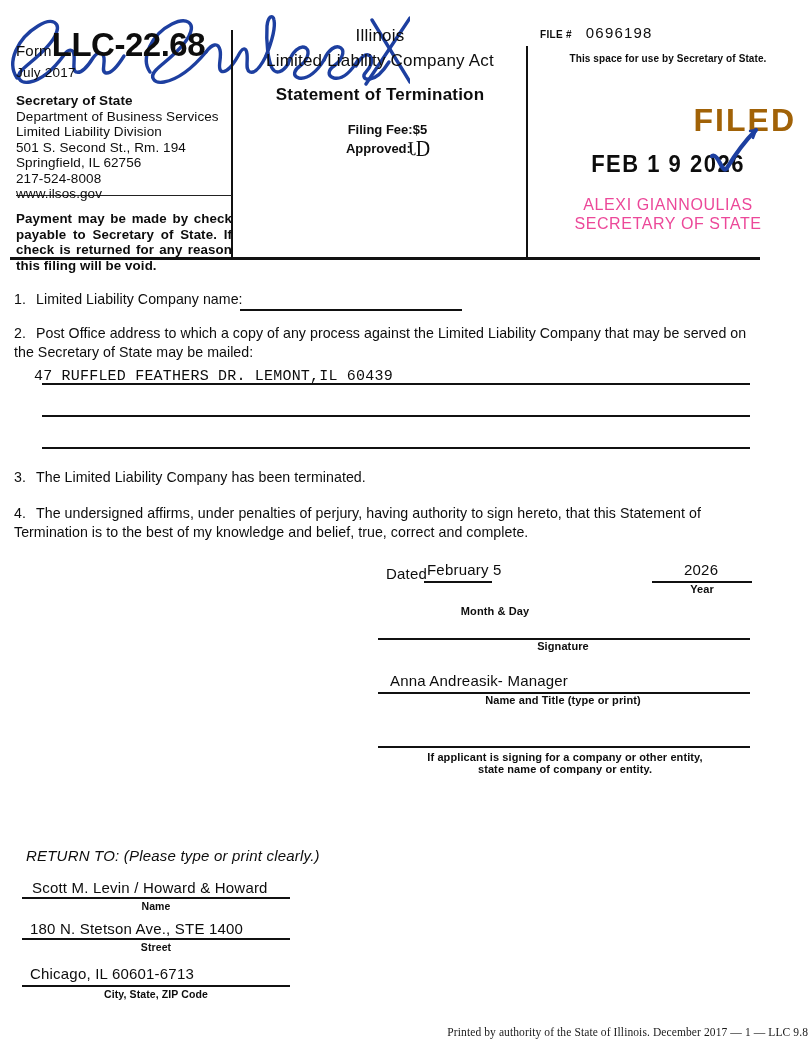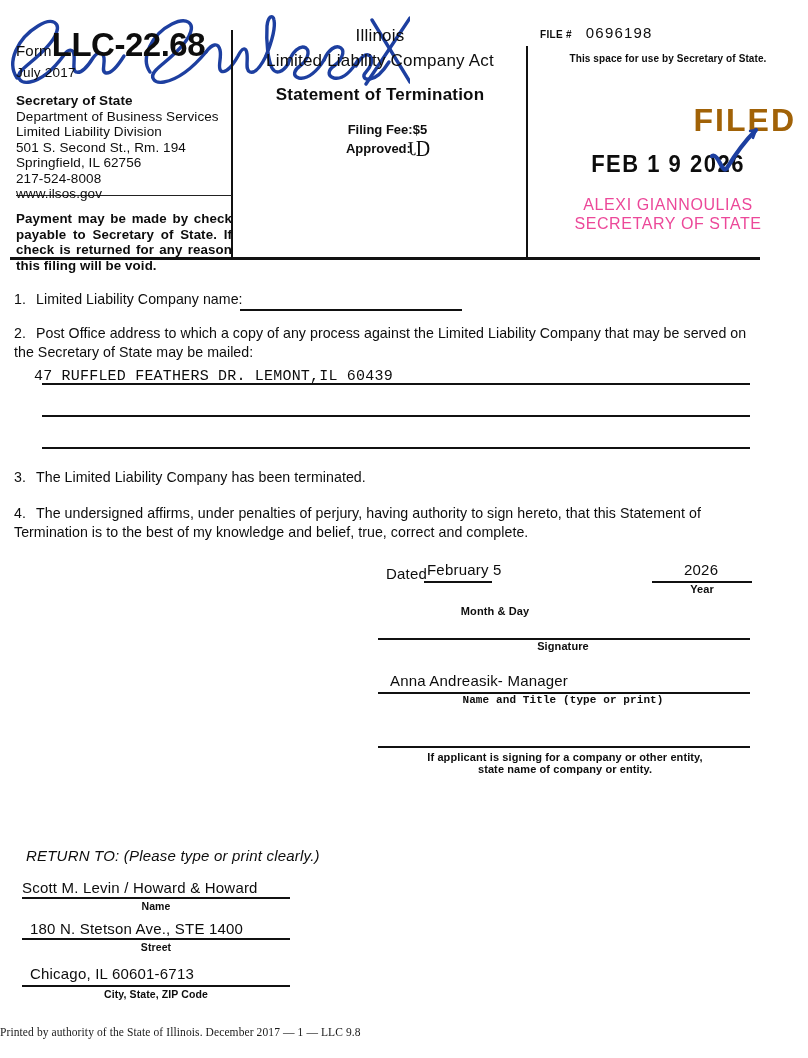--- a/index.html
+++ b/index.html
@@ -196,21 +196,21 @@
     font-size: 10.5px;
     font-weight: bold;
     text-align: center;
     letter-spacing: .1px;
   }
 
   
   #footer {
     position: absolute;
     left: 0; top: 1026px; width: 808px;
-    text-align: left;
+    text-align: right;
     font-family: "Liberation Serif", serif;
     font-size: 11.5px;
     letter-spacing: .1px;
     color: #1a1a1a;
   }
 </style>
 </head>
 <body>
 
 <div id="page">
@@ -337,30 +337,30 @@
       <path d="M372 20 L 410 82" stroke-width="3.4"></path>
       <path d="M410 18 L 366 84" stroke-width="3.4"></path>
     </g>
   </svg>
 
   <div class="rule" style="left:378px; top:638px; width:372px;"></div>
   <div class="cap" style="left:508px; top:640px; width:110px;">Signature</div>
 
   <div class="hand" style="left:390px; top:672px;">Anna Andreasik- Manager</div>
   <div class="rule" style="left:378px; top:692px; width:372px;"></div>
-  <div class="cap" style="left:448px; top:694px; width:230px;font-family:Liberation Mono, monospace;">Name and Title (type or print)</div>
+  <div class="cap" style="left:448px; top:694px; width:230px;">Name and Title (type or print)</div>
 
   <div class="rule" style="left:378px; top:746px; width:372px;"></div>
   <div class="cap" style="left:400px; top:763px; width:330px;">state name of company or entity.</div>
   <div class="cap" style="left:400px; top:751px; width:330px;">If applicant is signing for a company or other entity,</div>
 
   
   <div class="rt-head" style="left:26px; top:847px;">RETURN TO: (Please type or print clearly.)</div>
 
-  <div class="rt-val" style="left:22px; top:879px;">Scott M. Levin / Howard &amp; Howard</div>
+  <div class="rt-val" style="left:32px; top:879px;">Scott M. Levin / Howard &amp; Howard</div>
   <div class="rule" style="left:22px; top:897px; width:268px;"></div>
   <div class="rt-cap" style="left:22px; top:900px; width:268px;">Name</div>
 
   <div class="rt-val" style="left:30px; top:920px;">180 N. Stetson Ave., STE 1400</div>
   <div class="rule" style="left:22px; top:938px; width:268px;"></div>
   <div class="rt-cap" style="left:22px; top:941px; width:268px;">Street</div>
 
   <div class="rt-val" style="left:30px; top:965px;">Chicago, IL 60601-6713</div>
   <div class="rule" style="left:22px; top:985px; width:268px;"></div>
   <div class="rt-cap" style="left:22px; top:988px; width:268px;">City, State, ZIP Code</div>

